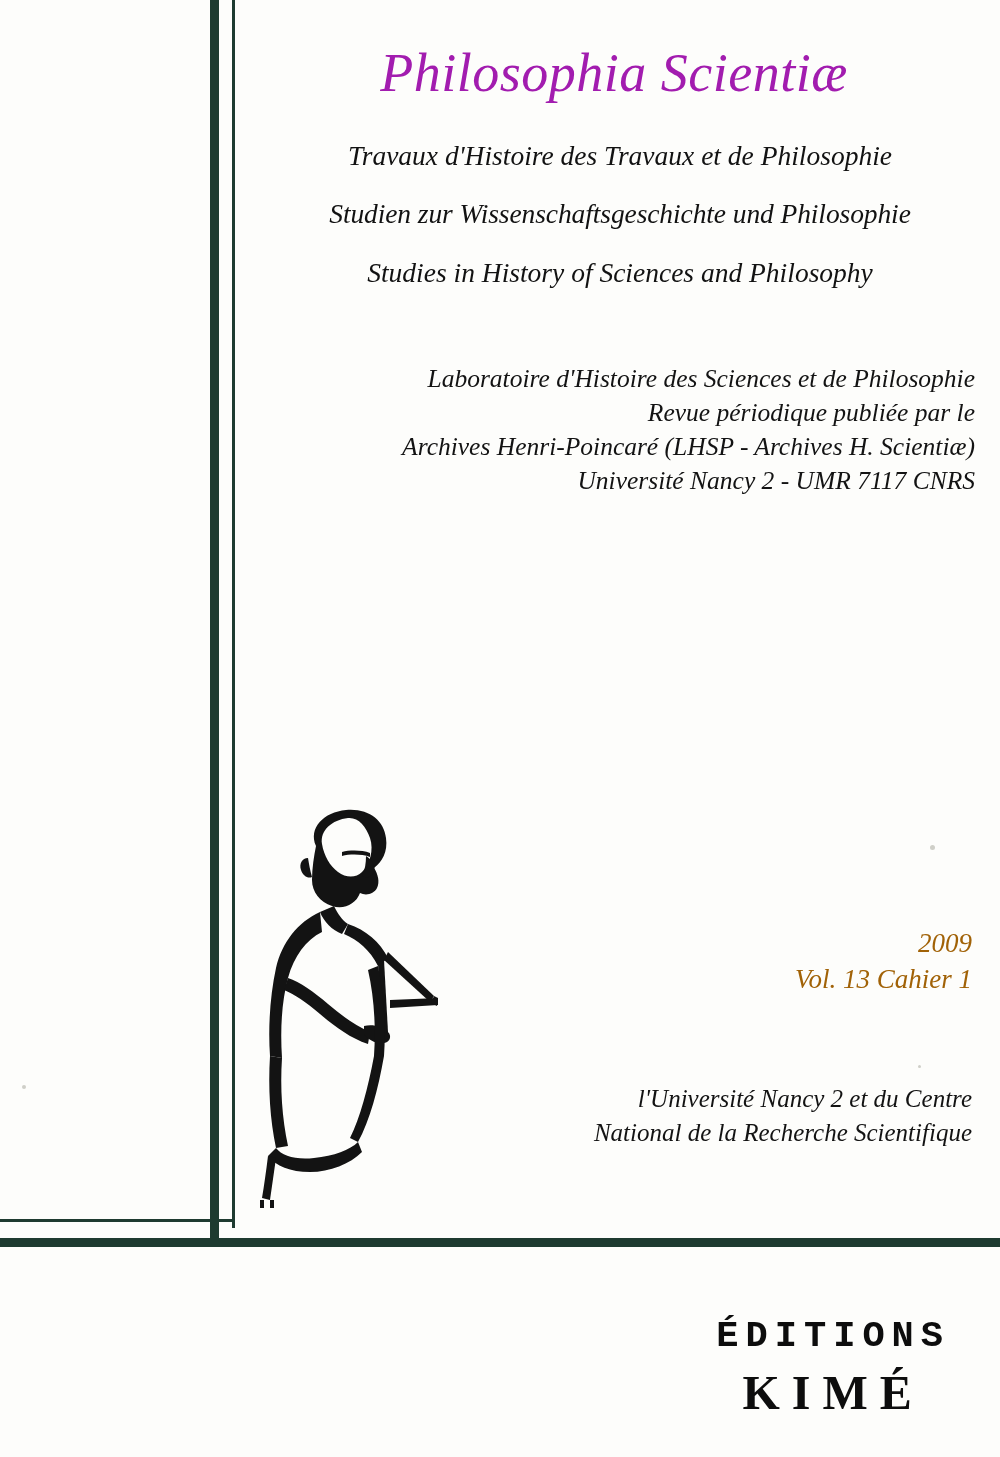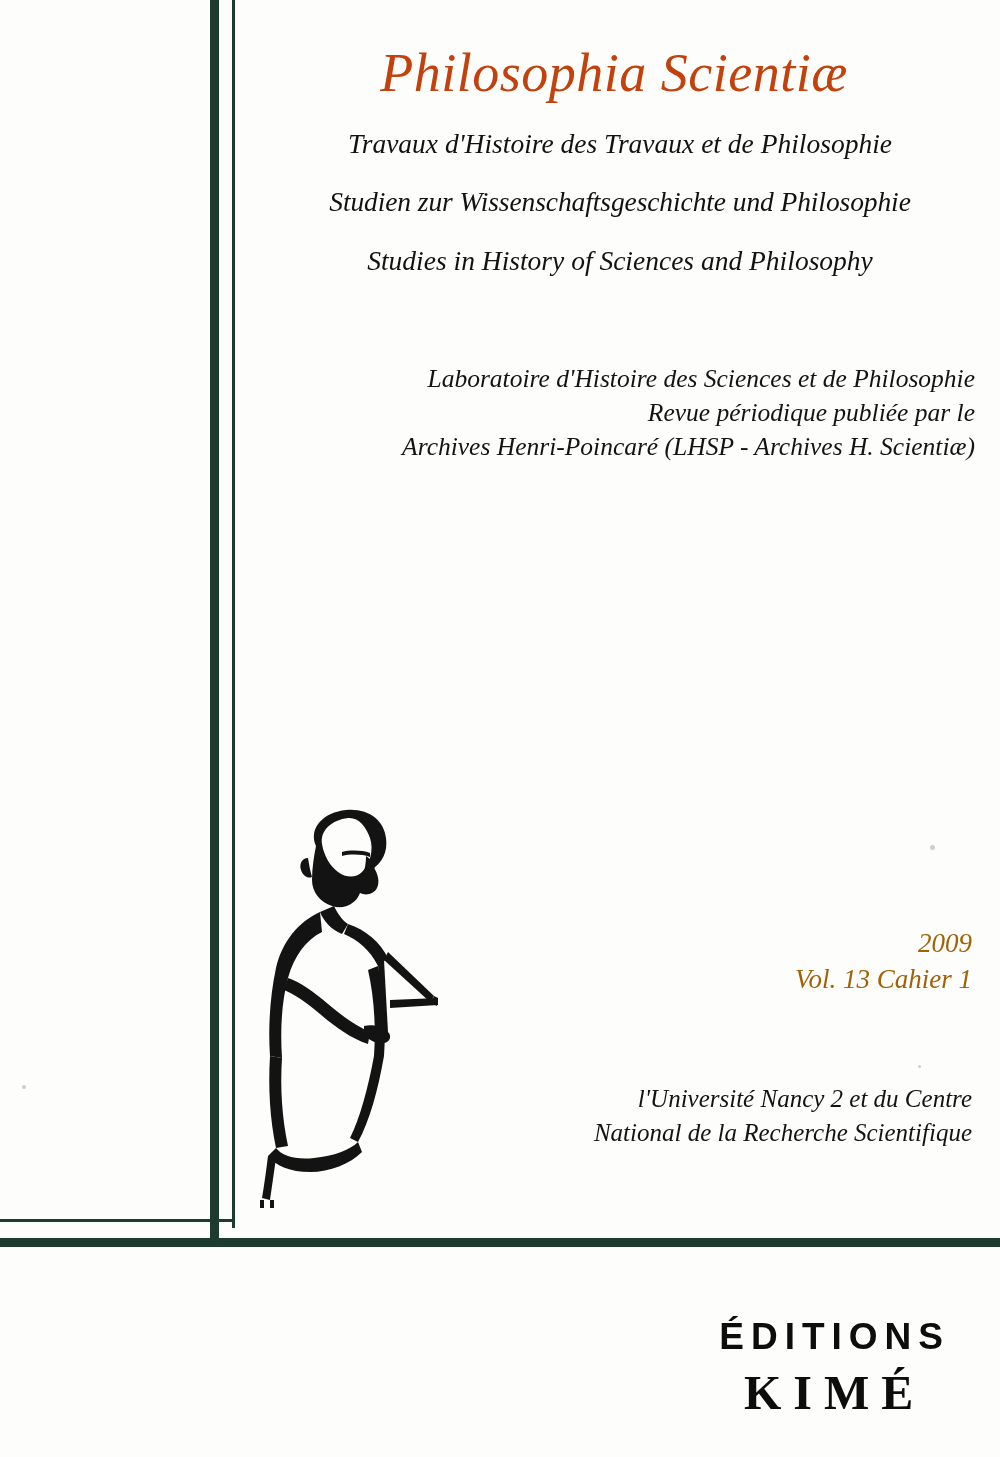--- a/index.html
+++ b/index.html
@@ -53,22 +53,22 @@
     position: absolute;
     left: 235px;
     top: 45px;
     width: 740px;
     text-align: center;
   }
   .journal-title {
     font-style: italic;
     font-size: 54px;
     letter-spacing: 0.5px;
-    color: #c2410c;
-    margin: 0 0 28px 0;
+    color: #a21caf;
+    margin: 0 0 40px 0;
     line-height: 1.05;
     padding-left: 18px;
   }
   .subtitles {
     margin: 0;
     padding: 0 10px 0 40px;
   }
   .subtitle {
     font-style: italic;
     font-size: 27.5px;
@@ -128,21 +128,21 @@
 
   
   .logo-block {
     position: absolute;
     right: 50px;
     top: 1318px;
     text-align: center;
     color: #0d0d0d;
   }
   .logo-editions {
-    font-family: Liberation Sans, sans-serif;
+    font-family: Liberation Mono, monospace;
     font-size: 37px;
     font-weight: bold;
     letter-spacing: 7px;
     line-height: 1;
     margin: 0;
     text-align: center;
   }
   .logo-kime {
     font-family: "Liberation Serif", serif;
     font-size: 48px;
@@ -187,20 +187,21 @@
       <div class="subtitle fr">Travaux d'Histoire des Travaux et de Philosophie</div>
       <div class="subtitle de">Studien zur Wissenschaftsgeschichte und Philosophie</div>
       <div class="subtitle en">Studies in History of Sciences and Philosophy</div>
     </div>
   </div>
 
   <div class="publisher-block">
     <span class="line">Laboratoire d'Histoire des Sciences et de Philosophie</span>
     <span class="line">Revue périodique publiée par le</span>
     <span class="line">Archives Henri-Poincaré (LHSP - Archives H. Scientiæ)</span>
+    <span class="line">Université Nancy 2 - UMR 7117 CNRS</span>
   </div>
 
   <div class="illustration">
     <svg width="240" height="420" viewBox="0 0 240 420" xmlns="http://www.w3.org/2000/svg" aria-hidden="true">
       <g fill="#131313">
 
         <path d="M78 46 C70 28 86 12 108 10 C130 8 146 20 148 38 C150 52 144 62 136 68
                  C140 74 142 82 139 88 C136 94 128 96 122 93
                  C118 104 106 110 94 106 C82 102 74 92 74 80 C74 68 76 56 78 46 Z
                  M110 18 C94 20 82 30 84 44 C86 56 92 66 100 72 C108 78 118 78 124 72

